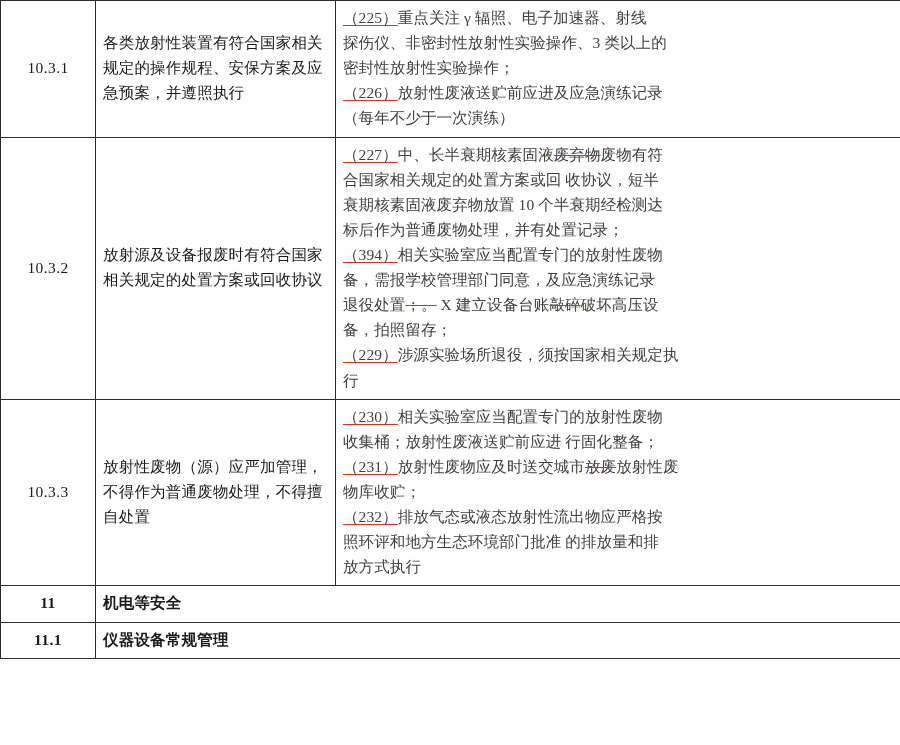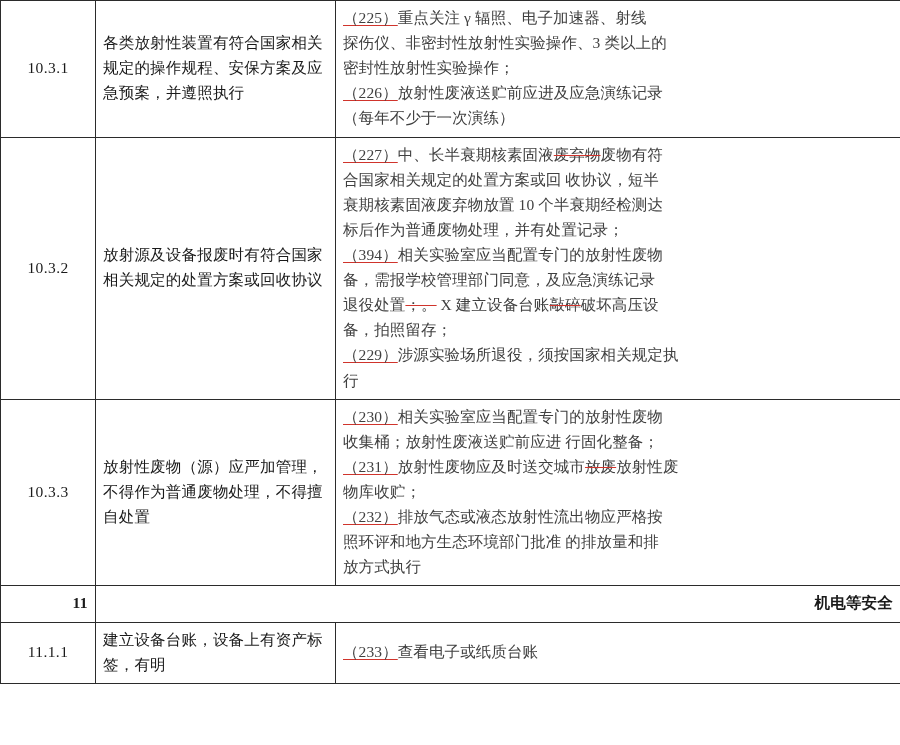--- a/index.html
+++ b/index.html
@@ -68,21 +68,20 @@
     text-decoration: line-through;
     text-decoration-color: #d0342c;
   }
   .ins {
     text-decoration-color: #d0342c;
     text-underline-offset: 2px;
   }
   .row-section td {
     font-weight: bold;
     font-size: 16px;
-    text-align: right;
   }
   .row-section td.code,
   .row-section td.item {
     font-weight: bold;
   }
   .two-span {
     text-align: left;
   }
   .tall-mid { vertical-align: middle; }
   .tall-top { vertical-align: top; }
@@ -137,22 +136,19 @@
             <span class="ln"><span class="ins">物</span><span>库收贮；</span></span>
             <span class="ln"><span class="num u">（232）</span><span class="ins">排放气态或液态放射性流出物应严格按</span></span>
             <span class="ln"><span class="ins">照环评和地方生态环境部门批准 的排放量和排</span></span>
             <span class="ln"><span class="ins">放方式执行</span></span>
           </td>
       </tr>
       <tr class="row-section">
         <td class="code">11</td>
         <td class="item two-span" colspan="2">机电等安全</td>
       </tr>
-      <tr class="clipped-bottom">
-        <td class="code tall-top">11.1.1</td>
-        <td class="item tall-top"><span class="ln">建立设备台账，设备上有</span><span class="ln">资产标签，有明</span></td>
-        <td class="detail tall-top">
-            <span class="ln"><span class="num u">（233）</span><span>查看电子或纸质台账</span></span>
-          </td>
+      <tr class="row-section">
+        <td class="code">11.1</td>
+        <td class="item two-span" colspan="2">仪器设备常规管理</td>
       </tr>
     </tbody>
   </table>
 </div>
 
 </body></html>

